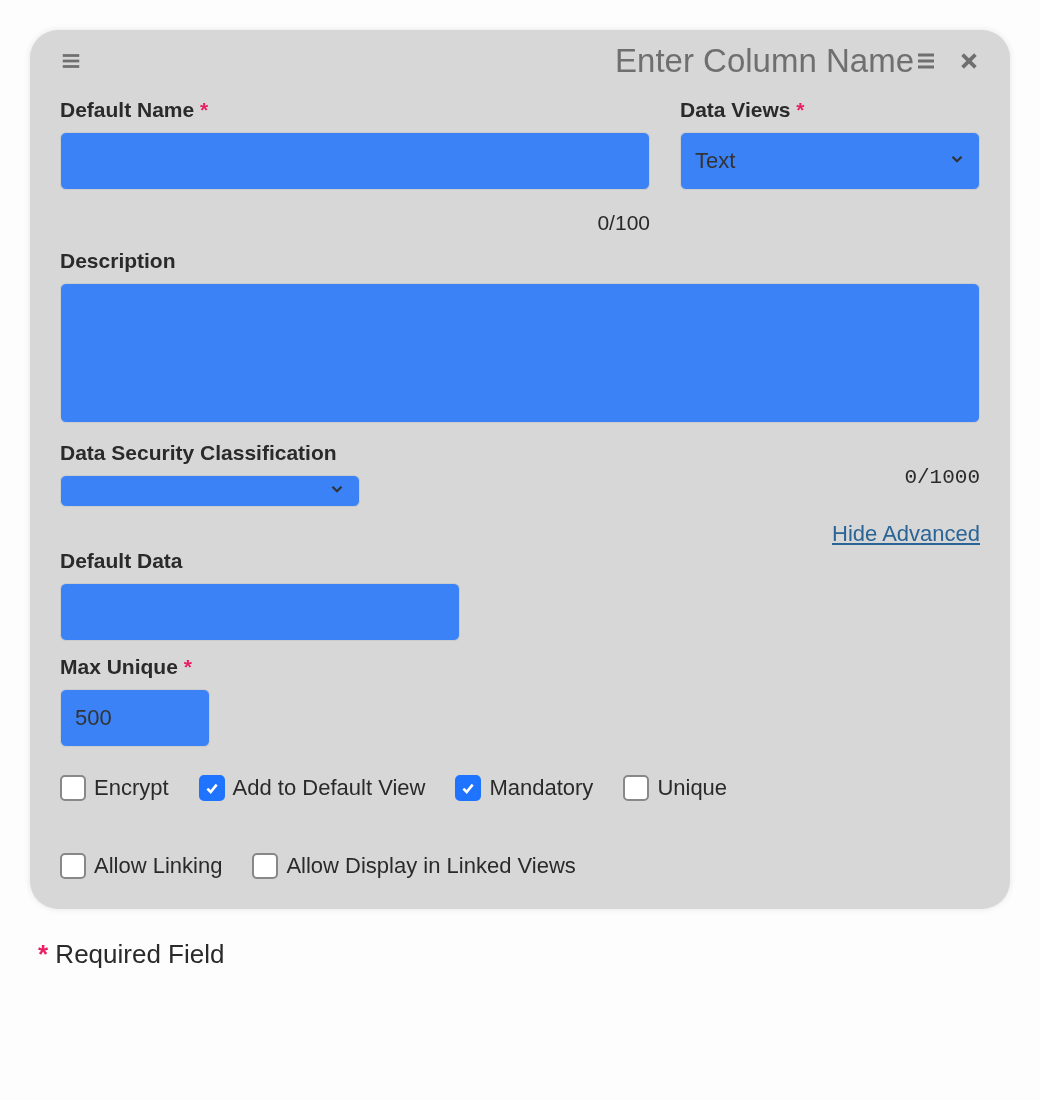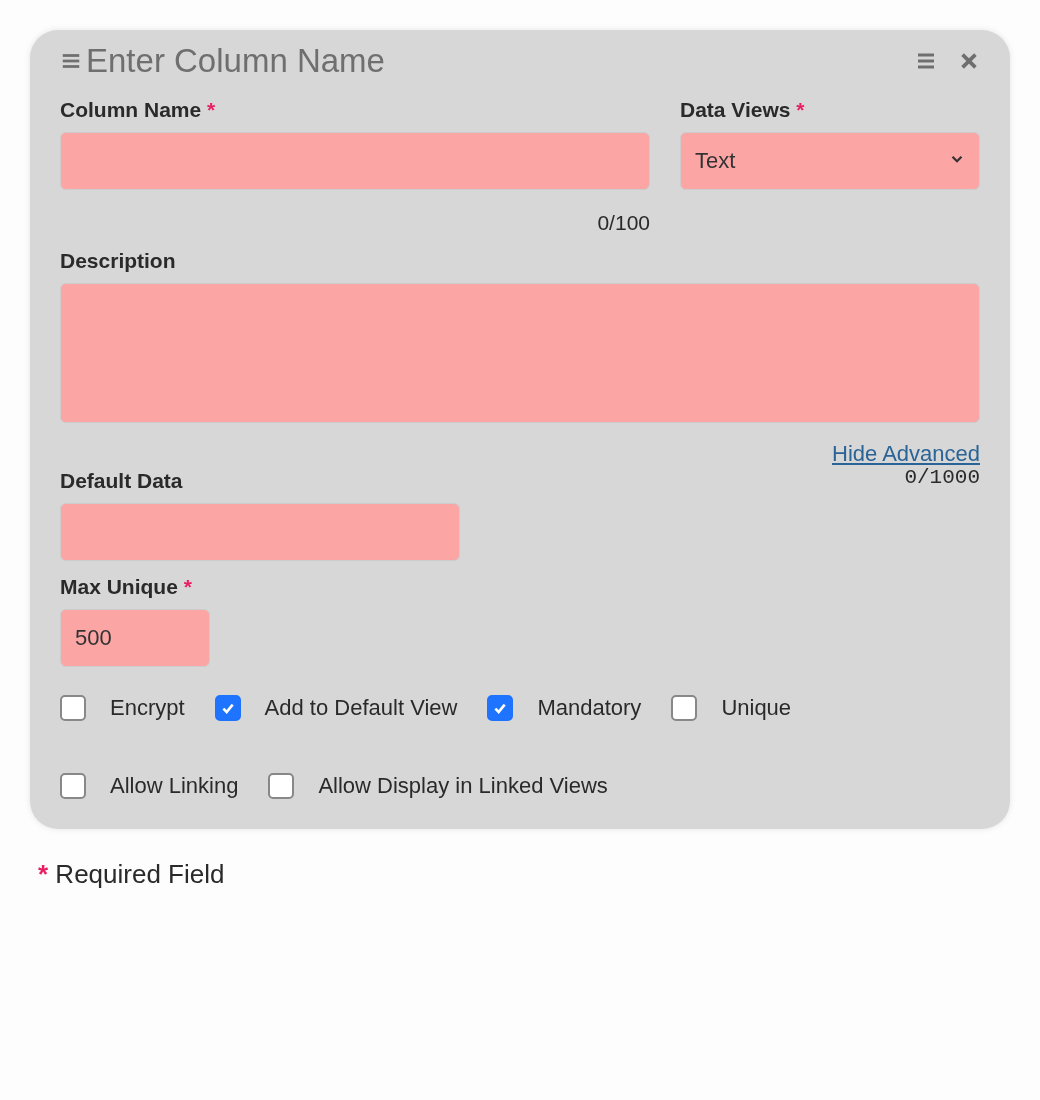--- a/index.html
+++ b/index.html
@@ -21,21 +21,22 @@
   }
   .panel-header {
     display: flex;
     align-items: center;
     margin-bottom: 18px;
   }
   .panel-header .htitle {
     flex: 1;
     display: flex;
     align-items: center;
-    gap: 4px;
+    gap: 28px;
+    justify-content: space-between;
   }
   .panel-header .htitle-text {
     font-size: 33px;
     color: #6f6f6f;
     font-weight: 400;
   }
   .panel-header .actions {
     display: flex;
     gap: 20px;
     align-items: center;
@@ -64,21 +65,21 @@
   .req {
     color: #e91e63;
     font-weight: 700;
   }
   input.text, textarea.text, .select {
     width: 100%;
     font-size: 22px;
     padding: 15px 14px;
     border: 1px solid #ccc;
     border-radius: 6px;
-    background: #fca5a5;
+    background: #3b82f6;
     font-family: inherit;
     color:#333;
   }
   textarea.text {
     resize: none;
     height: 140px;
   }
   .select {
     appearance: none;
     position: relative;
@@ -129,21 +130,21 @@
     display: flex;
     flex-wrap: wrap;
     gap: 26px 30px;
     margin-top: 28px;
     font-size: 22px;
     color: #2a2a2a;
   }
   .check {
     display: flex;
     align-items: center;
-    gap: 24px;
+    gap: 8px;
   }
   .cb {
     width: 26px;
     height: 26px;
     border: 2px solid #888;
     border-radius: 5px;
     background: #fff;
     display: inline-flex;
     align-items: center;
     justify-content: center;
@@ -193,21 +194,21 @@
             <line x1="5" y1="5" x2="19" y2="19"></line>
               <line x1="19" y1="5" x2="5" y2="19"></line>
           </svg>
         </span>
       </div>
     </div>
 
     <div class="row">
       <div class="field col-name">
         <span class="label">
-          <span>Column Name</span> <span class="req">*</span>
+          <span>Default Name</span> <span class="req">*</span>
         </span>
         <input class="text" type="text" value="" style="">
         <div class="counter">0/100</div>
       </div>
       <div class="field data-type">
         <span class="label">
           <span>Data Views</span> <span class="req">*</span>
         </span>
         <div class="select-wrap">
           <div class="select">Text</div>
@@ -222,20 +223,31 @@
 
     <div class="field">
       <span class="label">Description</span>
       <textarea class="text" style=""></textarea>
     </div>
 
     <div class="desc-counter-row">
       <div class="counter">0/1000</div>
     </div>
 
+    <div class="field dsc-field">
+      <span class="label">Data Security Classification</span>
+      <div class="select-wrap">
+        <div class="select"></div>
+        <span class="chev">
+          <svg width="18" height="18" viewBox="0 0 24 24" fill="none" stroke="currentColor" stroke-width="3">
+              <polyline points="6 9 12 15 18 9"></polyline>
+            </svg>
+        </span>
+      </div>
+    </div>
 
     <div class="link">
       <a>Hide Advanced</a>
     </div>
 
     <div class="field default-field">
       <span class="label">Default Data</span>
       <input class="text" type="text" value="" style="">
     </div>
 

